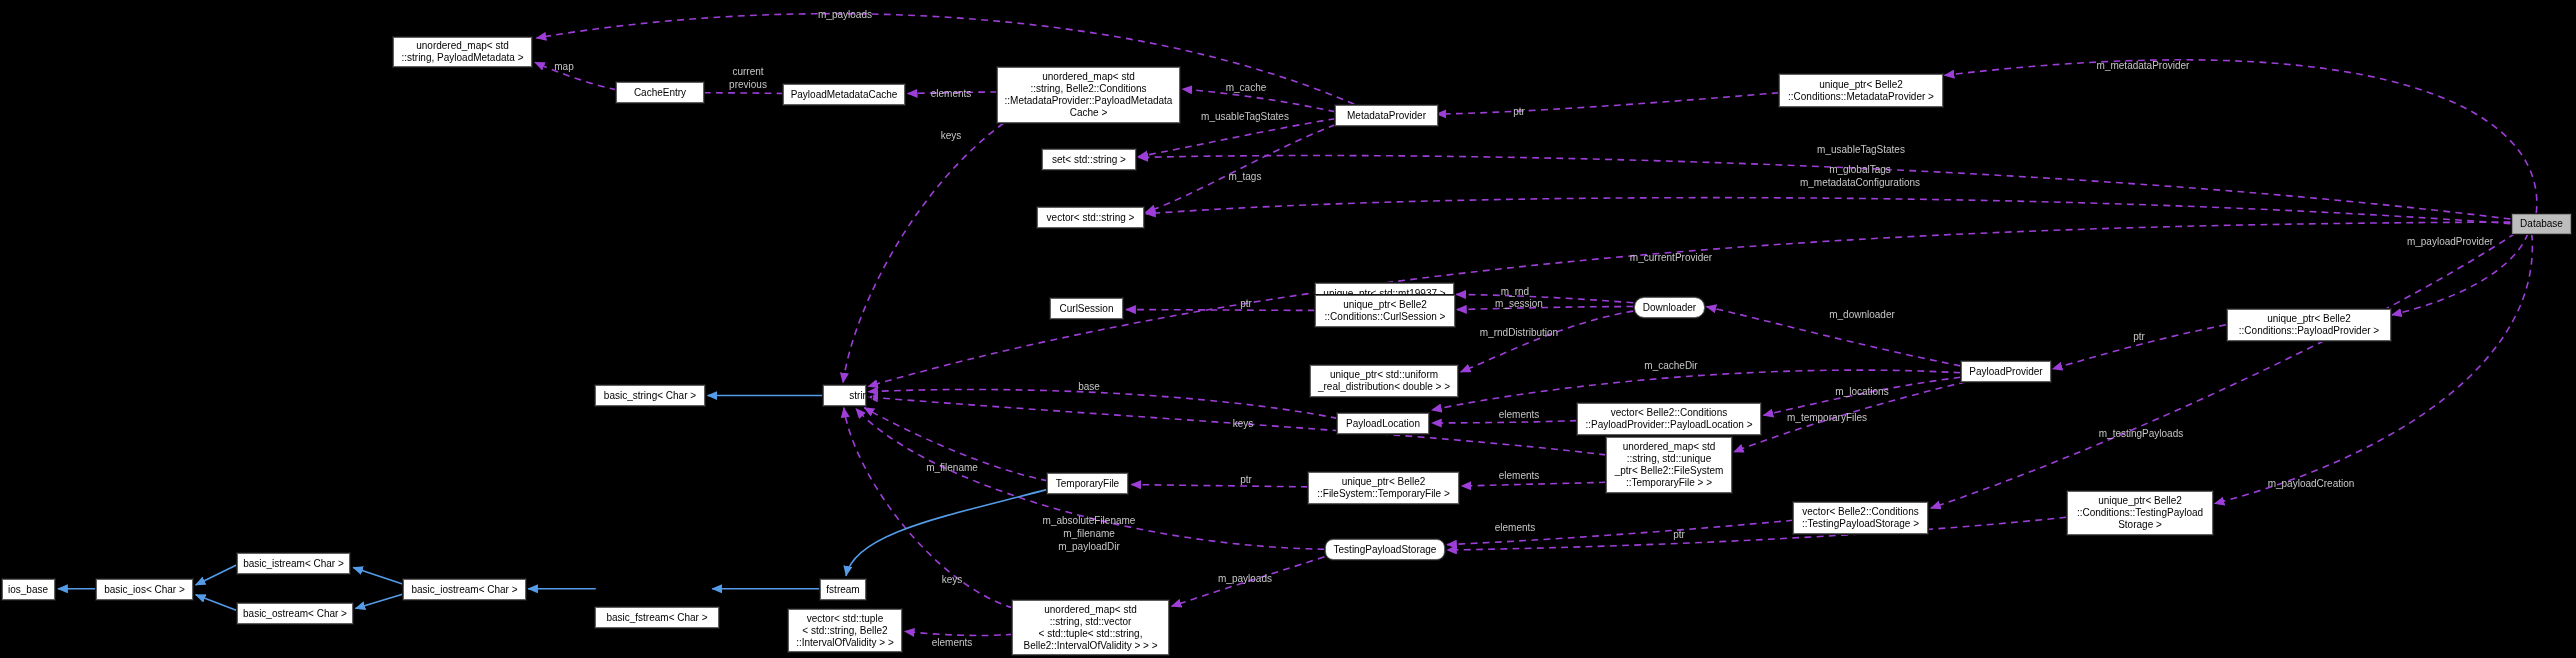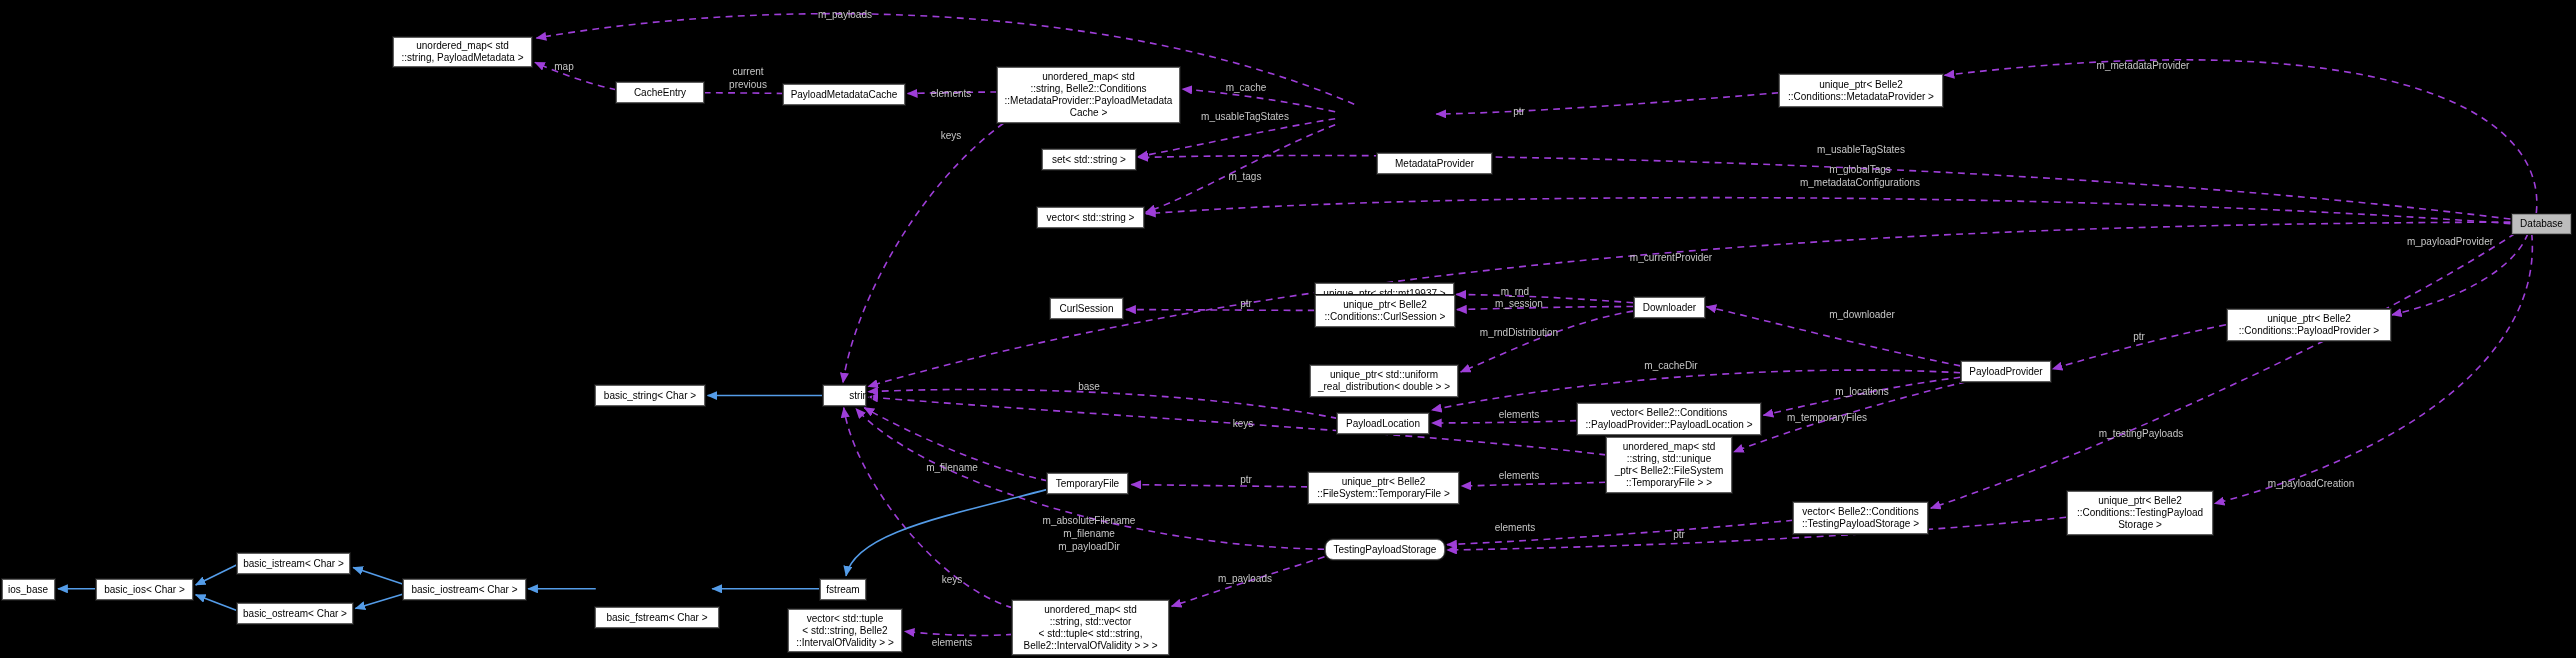--- a/index.html
+++ b/index.html
@@ -83,33 +83,33 @@
   </svg>
   <div id="node-layer">
       <div class="node" style="left: 393px; top: 37px; width: 139px; height: 30px;">unordered_map&lt; std
 ::string, PayloadMetadata &gt;</div>
       <div class="node" style="left: 616px; top: 82px; width: 88px; height: 21px;">CacheEntry</div>
       <div class="node" style="left: 783px; top: 84px; width: 122px; height: 21px;">PayloadMetadataCache</div>
       <div class="node" style="left: 997px; top: 67px; width: 183px; height: 56px;">unordered_map&lt; std
 ::string, Belle2::Conditions
 ::MetadataProvider::PayloadMetadata
 Cache &gt;</div>
-      <div class="node" style="left: 1377px; top: 105px; width: 115px; height: 21px; margin-top: 48px;">MetadataProvider</div>
+      <div class="node" style="left: 1335px; top: 105px; width: 103px; height: 21px;">MetadataProvider</div>
       <div class="node" style="left: 1779px; top: 74px; width: 164px; height: 33px;">unique_ptr&lt; Belle2
 ::Conditions::MetadataProvider &gt;</div>
       <div class="node" style="left: 1042px; top: 149px; width: 94px; height: 21px;">set&lt; std::string &gt;</div>
       <div class="node" style="left: 1037px; top: 207px; width: 107px; height: 21px;">vector&lt; std::string &gt;</div>
       <div class="node hl" style="left: 2512px; top: 214px; width: 59px; height: 20px;">Database</div>
       <div class="node" style="left: 1315px; top: 283px; width: 139px; height: 21px;">unique_ptr&lt; std::mt19937 &gt;</div>
       <div class="node" style="left: 1050px; top: 298px; width: 73px; height: 21px;">CurlSession</div>
       <div class="node" style="left: 1315px; top: 295px; width: 140px; height: 32px;">unique_ptr&lt; Belle2
 ::Conditions::CurlSession &gt;</div>
       <div class="node" style="left: 1310px; top: 365px; width: 148px; height: 32px;">unique_ptr&lt; std::uniform
 _real_distribution&lt; double &gt; &gt;</div>
-      <div class="node" style="left: 1634px; top: 297px; width: 71px; height: 21px;">Downloader</div>
+      <div class="node" style="left: 1634px; top: 297px; width: 71px; height: 21px; border-radius: 10px;">Downloader</div>
       <div class="node" style="left: 1961px; top: 361px; width: 90px; height: 21px;">PayloadProvider</div>
       <div class="node" style="left: 2227px; top: 309px; width: 164px; height: 32px;">unique_ptr&lt; Belle2
 ::Conditions::PayloadProvider &gt;</div>
       <div class="node" style="left: 595px; top: 385px; width: 110px; height: 21px;">basic_string&lt; Char &gt;</div>
       <div class="node" style="left: 823px; top: 385px; width: 43px; height: 21px; padding-left: 34px;">string</div>
       <div class="node" style="left: 1337px; top: 413px; width: 92px; height: 21px;">PayloadLocation</div>
       <div class="node" style="left: 1577px; top: 403px; width: 184px; height: 32px;">vector&lt; Belle2::Conditions
 ::PayloadProvider::PayloadLocation &gt;</div>
       <div class="node" style="left: 1606px; top: 437px; width: 126px; height: 56px;">unordered_map&lt; std
 ::string, std::unique

